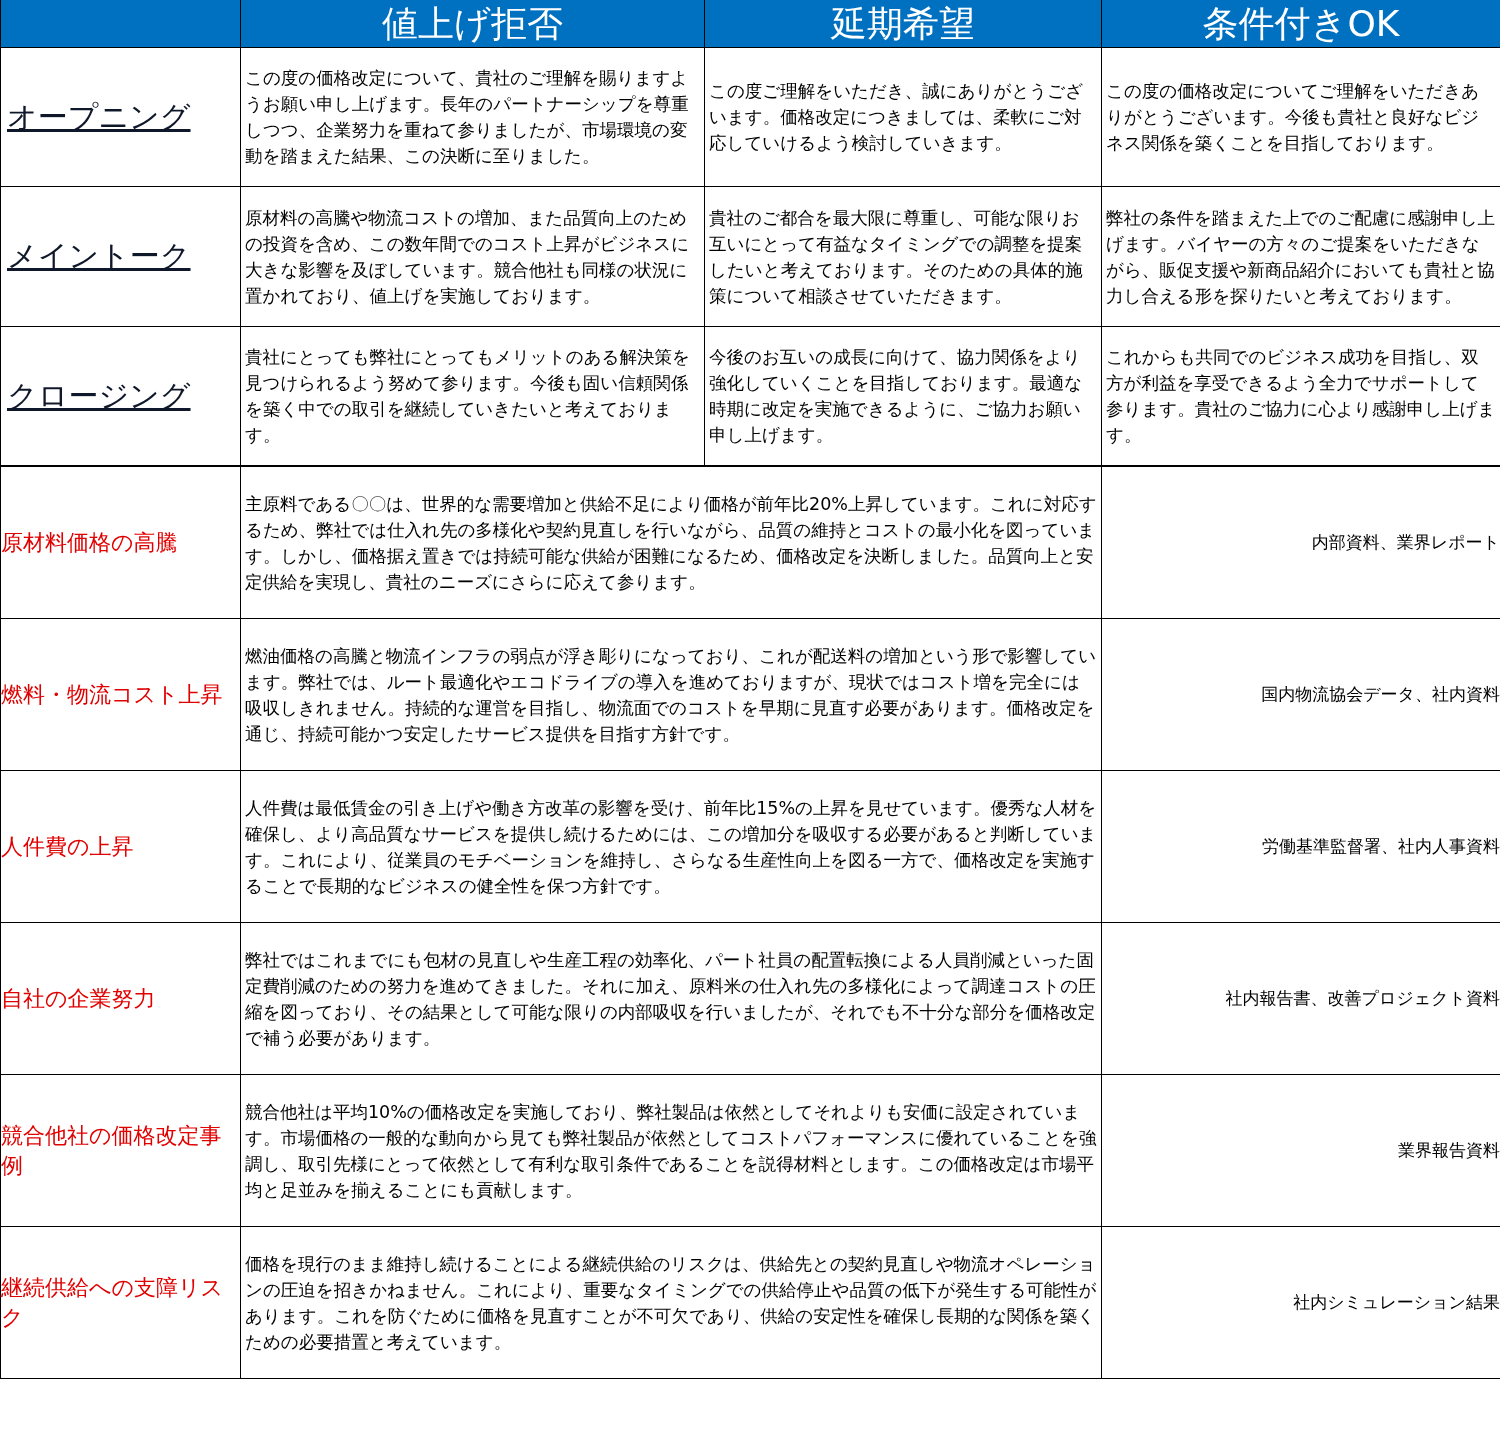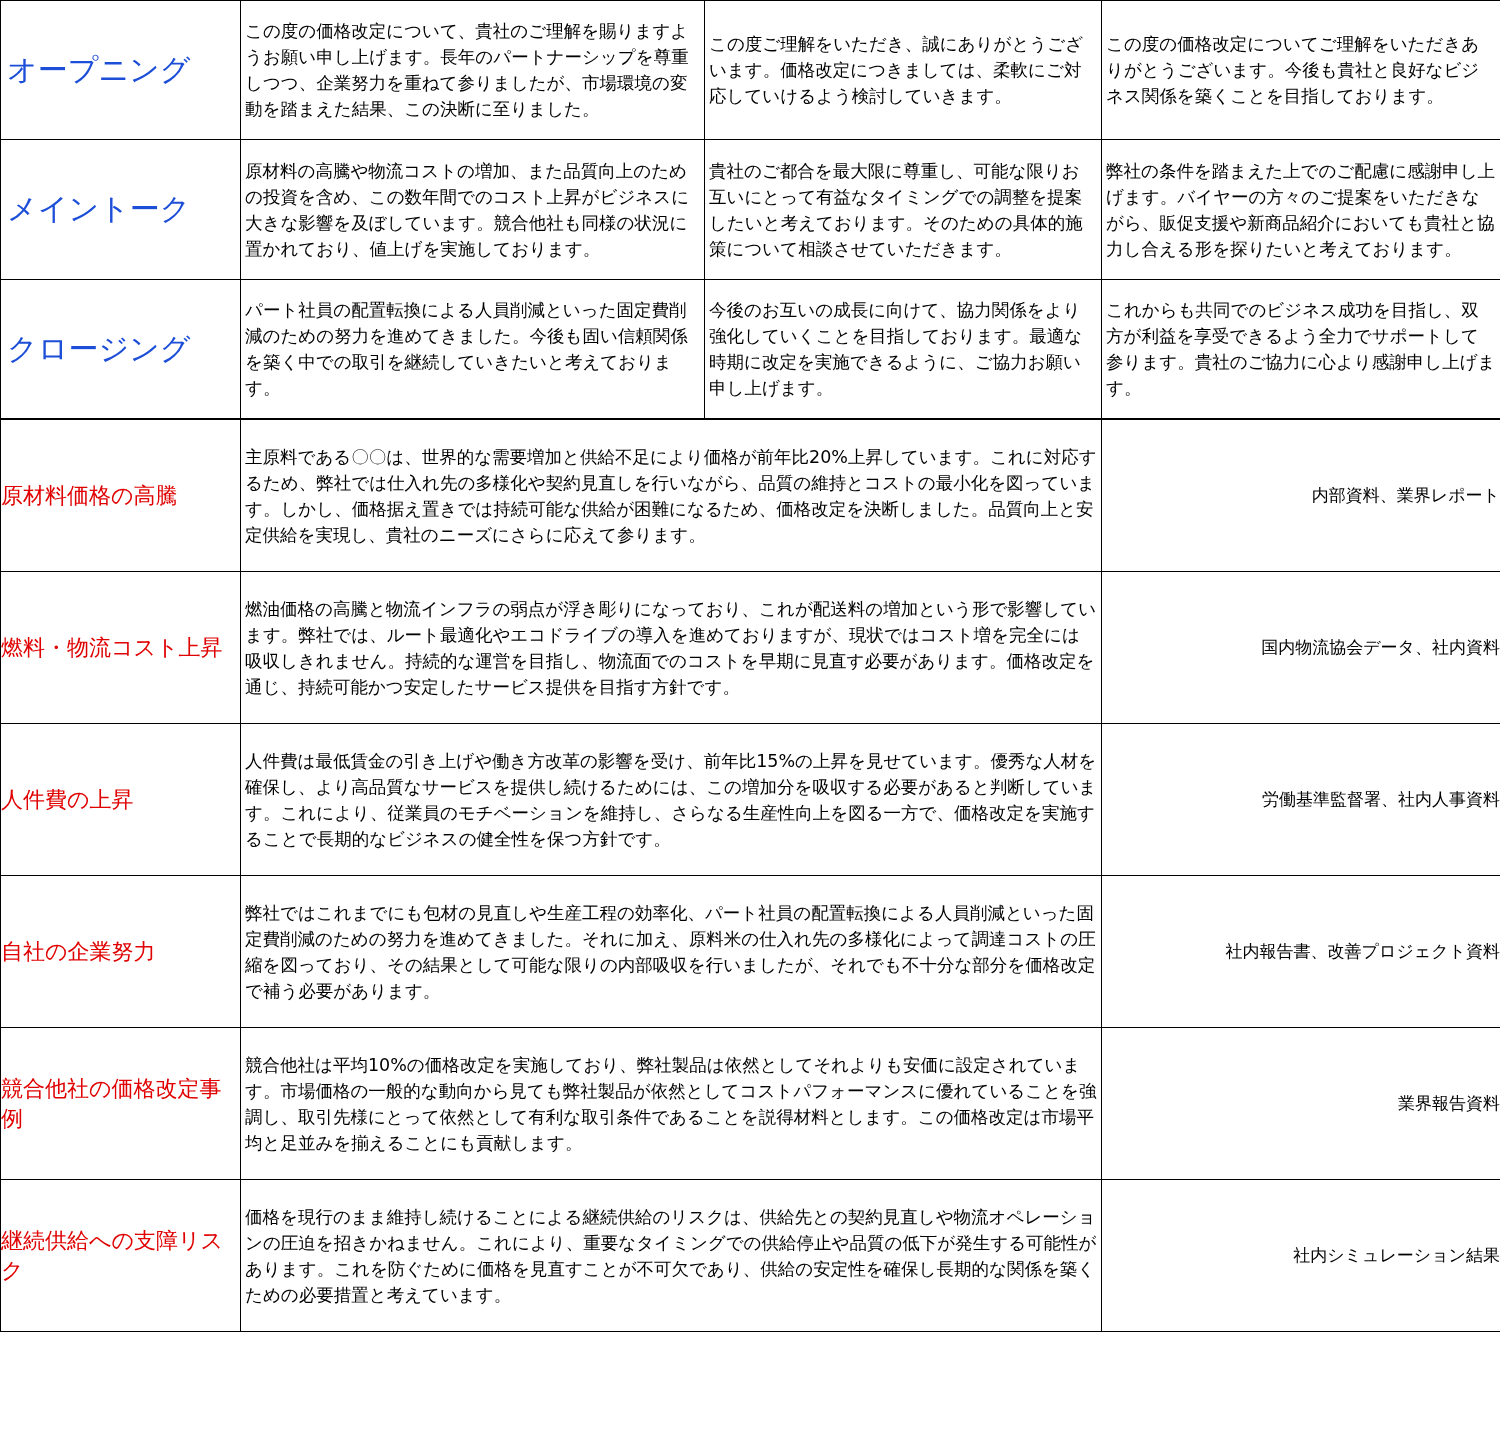--- a/index.html
+++ b/index.html
@@ -2,21 +2,21 @@
 <html><head>
   <meta charset="utf-8">
   <style>
     html, body { margin: 0; padding: 0; background: #ffffff; }
     body { width: 1500px; height: 1440px; overflow: hidden; font-family: "DejaVu Sans", "Liberation Sans", sans-serif; color: #000; }
     table { border-collapse: collapse; table-layout: fixed; width: 1500px; }
     td, th { border: 1.5px solid #000; padding: 0; vertical-align: middle; }
     .hdr { background: #0070c0; color: #fff; font-weight: normal; text-align: center; }
     .hdr1 { height: 47px; font-size: 36px; line-height: 47px; }
     .hdr1 th { border-top: none; }
-    .lbl { color: #1d4ed8; font-size: 30px; padding-left: 6px; text-align: left; white-space: nowrap; }
+    .lbl { color: #0f172a; font-size: 30px; padding-left: 6px; text-align: left; white-space: nowrap; text-decoration: underline; }
     .txt { font-size: 17.5px; line-height: 26px; padding: 0 4px; text-align: left; }
     .r1 { height: 139px; }
     .r2 { height: 140px; }
     .r3 { height: 139px; }
     .hdr2 { height: 48px; font-size: 27px; font-weight: bold; line-height: 48px; }
     .lbl2 { color: #e00000; font-size: 22px; line-height: 30px; padding-left: 0; text-align: left; }
     .txt2 { font-size: 17.5px; line-height: 26px; padding: 0 4px; text-align: left; border-radius: 8px; }
     .src { font-size: 17px; padding-left: 5px; text-align: right; }
     .b { height: 152px; }
   </style>
@@ -24,35 +24,41 @@
 <body>
 
 <table>
   <colgroup>
     <col style="width:240px">
       <col style="width:464px">
       <col style="width:397px">
       <col style="width:399px">
   </colgroup>
   <tbody>
+      <tr class="hdr hdr1">
+    <th class="hdr"></th>
+    <th class="hdr">値上げ拒否</th>
+    <th class="hdr">延期希望</th>
+    <th class="hdr">条件付きOK</th>
+  </tr>
   <tr class="r1">
     <td class="lbl">オープニング</td>
     <td class="txt">この度の価格改定について、貴社のご理解を賜りますようお願い申し上げます。長年のパートナーシップを尊重しつつ、企業努力を重ねて参りましたが、市場環境の変動を踏まえた結果、この決断に至りました。</td>
     <td class="txt">この度ご理解をいただき、誠にありがとうございます。価格改定につきましては、柔軟にご対応していけるよう検討していきます。</td>
     <td class="txt">この度の価格改定についてご理解をいただきありがとうございます。今後も貴社と良好なビジネス関係を築くことを目指しております。</td>
   </tr>
   <tr class="r2">
     <td class="lbl">メイントーク</td>
     <td class="txt">原材料の高騰や物流コストの増加、また品質向上のための投資を含め、この数年間でのコスト上昇がビジネスに大きな影響を及ぼしています。競合他社も同様の状況に置かれており、値上げを実施しております。</td>
     <td class="txt">貴社のご都合を最大限に尊重し、可能な限りお互いにとって有益なタイミングでの調整を提案したいと考えております。そのための具体的施策について相談させていただきます。</td>
     <td class="txt">弊社の条件を踏まえた上でのご配慮に感謝申し上げます。バイヤーの方々のご提案をいただきながら、販促支援や新商品紹介においても貴社と協力し合える形を探りたいと考えております。</td>
   </tr>
   <tr class="r3">
     <td class="lbl">クロージング</td>
-    <td class="txt">パート社員の配置転換による人員削減といった固定費削減のための努力を進めてきました。今後も固い信頼関係を築く中での取引を継続していきたいと考えております。</td>
+    <td class="txt">貴社にとっても弊社にとってもメリットのある解決策を見つけられるよう努めて参ります。今後も固い信頼関係を築く中での取引を継続していきたいと考えております。</td>
     <td class="txt">今後のお互いの成長に向けて、協力関係をより強化していくことを目指しております。最適な時期に改定を実施できるように、ご協力お願い申し上げます。</td>
     <td class="txt">これからも共同でのビジネス成功を目指し、双方が利益を享受できるよう全力でサポートして参ります。貴社のご協力に心より感謝申し上げます。</td>
   </tr>
 </tbody>
   </table>
 
 <table>
   <colgroup>
     <col style="width:240px">
       <col style="width:861px">

